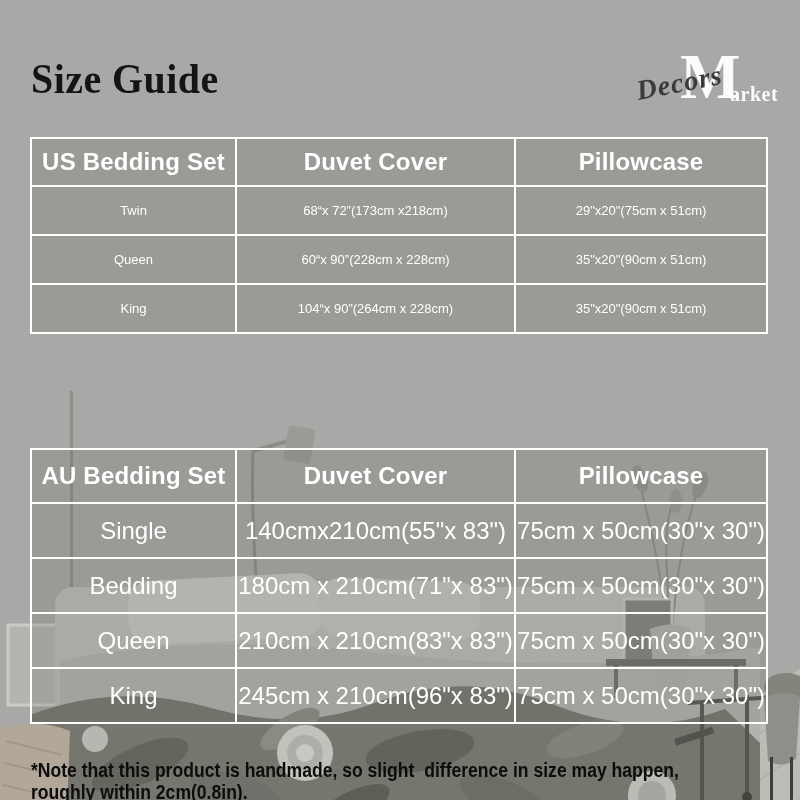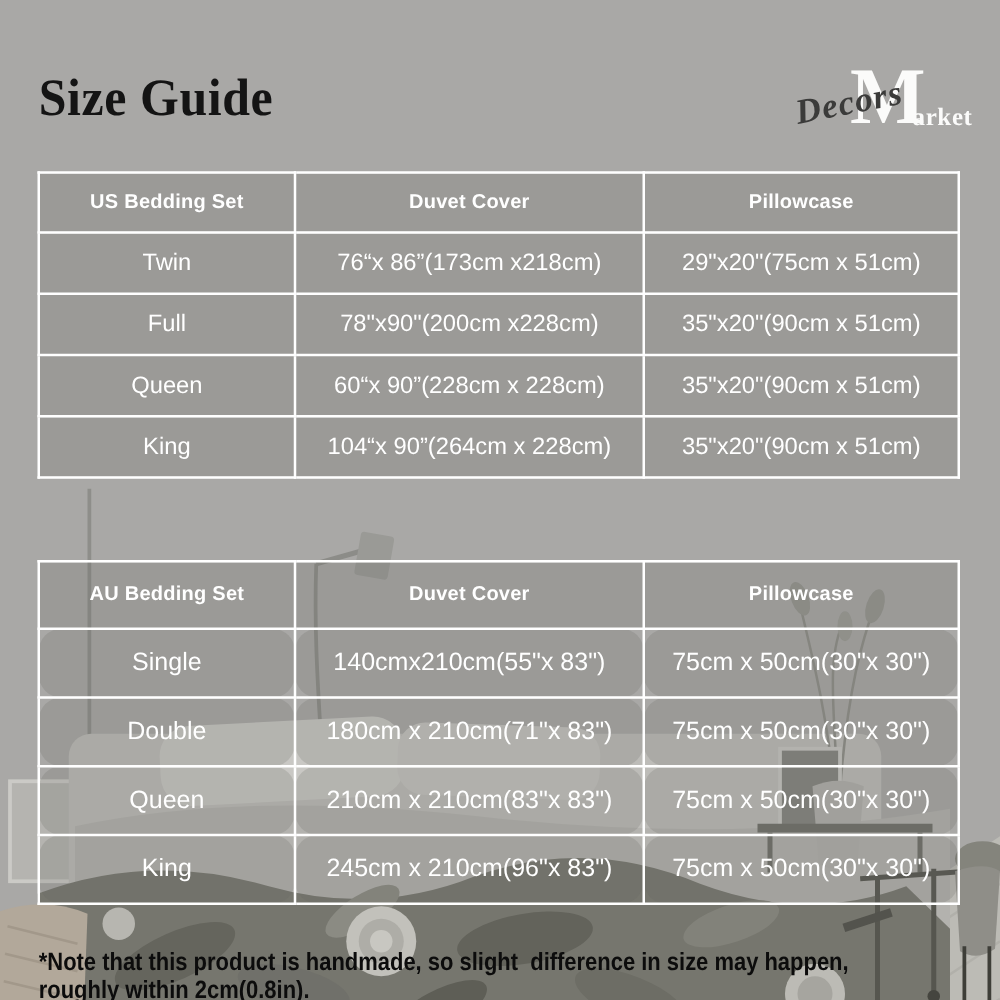--- a/index.html
+++ b/index.html
@@ -37,29 +37,29 @@
   table.size-table{
     position:absolute;left:30px;width:736px;
     border-collapse:collapse;table-layout:fixed;
   }
   .size-table th,.size-table td{
     border:2px solid #ffffff;
     background:rgba(98,98,95,.20);
     color:#ffffff;text-align:center;vertical-align:middle;padding:0;
     white-space:nowrap;overflow:hidden;
   }
-  .size-table th{font-size:16px;font-weight:700;letter-spacing:.2px;}
-  .size-table td{font-size:19px;font-weight:400;}
+  .size-table th{font-size:24px;font-weight:700;letter-spacing:.2px;}
+  .size-table td{font-size:13px;font-weight:400;}
   #table-us{top:98px;}
   #table-us th{height:46px;}
   #table-us td{height:47px;}
   #table-au{top:409px;}
   #table-au th{height:52px;}
   #table-au td{height:53px;}
-  #table-au td{font-size:20px;border-radius:18px;}
+  #table-au td{font-size:24px;}
 
   .notes{
     position:absolute;left:31px;top:676px;width:850px;
     color:#0c0c0c;font-weight:700;font-size:20px;line-height:22px;
     transform:scaleX(.878);transform-origin:left top;
     white-space:pre-wrap;
   }
   .notes p{margin:0;}
 </style>
 </head>
@@ -155,27 +155,22 @@
     <thead>
       <tr>
         <th>US Bedding Set</th>
         <th>Duvet Cover</th>
         <th>Pillowcase</th>
       </tr>
     </thead>
     <tbody>
       <tr>
         <td>Twin</td>
-        <td>76“x 86”(173cm x218cm)</td>
+        <td>68“x 72”(173cm x218cm)</td>
         <td>29"x20"(75cm x 51cm)</td>
-      </tr>
-      <tr>
-        <td>Full</td>
-        <td>78"x90"(200cm x228cm)</td>
-        <td>35"x20"(90cm x 51cm)</td>
       </tr>
       <tr>
         <td>Queen</td>
         <td>60“x 90”(228cm x 228cm)</td>
         <td>35"x20"(90cm x 51cm)</td>
       </tr>
       <tr>
         <td>King</td>
         <td>104“x 90”(264cm x 228cm)</td>
         <td>35"x20"(90cm x 51cm)</td>
@@ -196,21 +191,21 @@
         <th>Pillowcase</th>
       </tr>
     </thead>
     <tbody>
       <tr>
         <td>Single</td>
         <td>140cmx210cm(55"x 83")</td>
         <td>75cm x 50cm(30"x 30")</td>
       </tr>
       <tr>
-        <td>Double</td>
+        <td>Bedding</td>
         <td>180cm x 210cm(71"x 83")</td>
         <td>75cm x 50cm(30"x 30")</td>
       </tr>
       <tr>
         <td>Queen</td>
         <td>210cm x 210cm(83"x 83")</td>
         <td>75cm x 50cm(30"x 30")</td>
       </tr>
       <tr>
         <td>King</td>

